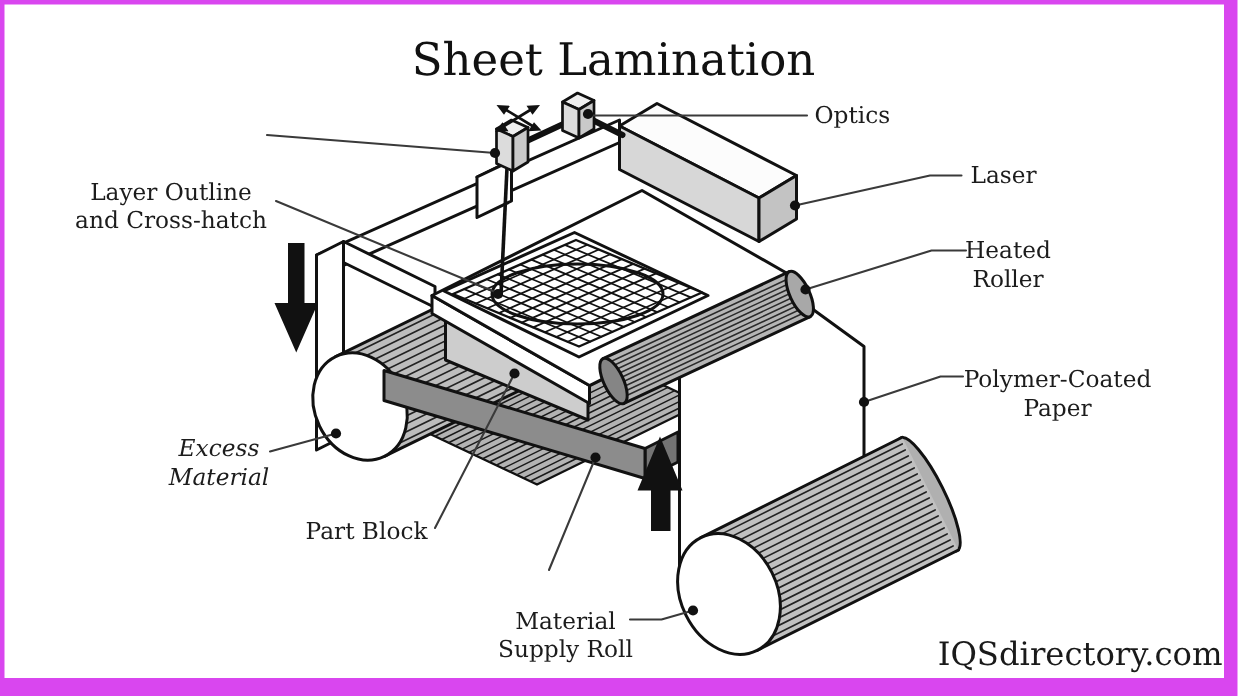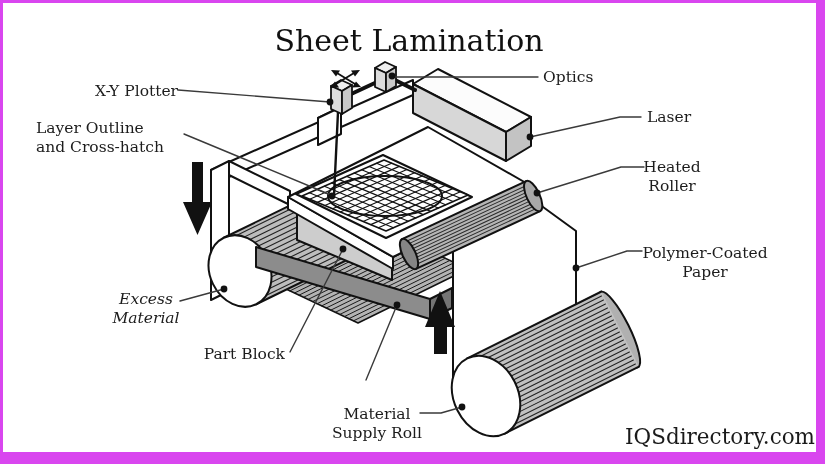--- a/index.html
+++ b/index.html
@@ -2,21 +2,21 @@
 <html><head>
 <meta charset="utf-8">
 <style>
   html,body{margin:0;padding:0;}
   #stage{position:relative;width:825px;height:464px;background:#d946ef;overflow:hidden;
          font-family:"DejaVu Serif","Liberation Serif",serif;}
   #diagram{position:absolute;left:0;top:0;}
   .lbl{position:absolute;font-size:15.5px;color:#1c1c1c;line-height:1.24;white-space:pre-line;}
   #l-title{left:0;right:7px;top:22px;text-align:center;font-size:30px;color:#111;letter-spacing:0px;}
   #l-xy{right:647px;top:82px;text-align:right;}
-  #l-layer{left:36px;width:156px;top:119px;}
+  #l-layer{left:36px;width:156px;top:119px;text-align:center;}
   #l-optics{left:543px;top:68px;}
   #l-laser{left:647px;top:108px;}
   #l-heated{left:612px;width:120px;top:158px;text-align:center;}
   #l-polymer{left:623px;width:164px;top:244px;text-align:center;}
   #l-excess{left:86px;width:120px;top:290px;text-align:center;font-style:italic;}
   #l-part{right:540px;top:345px;text-align:right;}
   #l-build{right:464px;top:373px;text-align:right;}
   #l-material{left:306px;width:142px;top:405px;text-align:center;}
   #l-watermark{right:10px;top:424px;font-size:21.5px;color:#1a1a1a;text-align:center;}
 </style>
@@ -252,21 +252,20 @@
         <circle cx="224" cy="289" r="3.4"></circle>
         <circle cx="332" cy="196" r="3.4"></circle>
         <circle cx="343" cy="249" r="3.4"></circle>
         <circle cx="397" cy="305" r="3.4"></circle>
         <circle cx="462" cy="407" r="3.4"></circle>
       </g>
     </g>
   </svg>
 
   <div class="lbl" id="l-title">Sheet Lamination</div>
-  <div class="lbl" id="l-xy">X-Y Plotter</div>
   <div class="lbl" id="l-layer">Layer Outline
 and Cross-hatch</div>
   <div class="lbl" id="l-optics">Optics</div>
   <div class="lbl" id="l-laser">Laser</div>
   <div class="lbl" id="l-polymer">Polymer-Coated
 Paper</div>
   <div class="lbl" id="l-heated">Heated
 Roller</div>
   <div class="lbl" id="l-excess">Excess
 Material</div>

